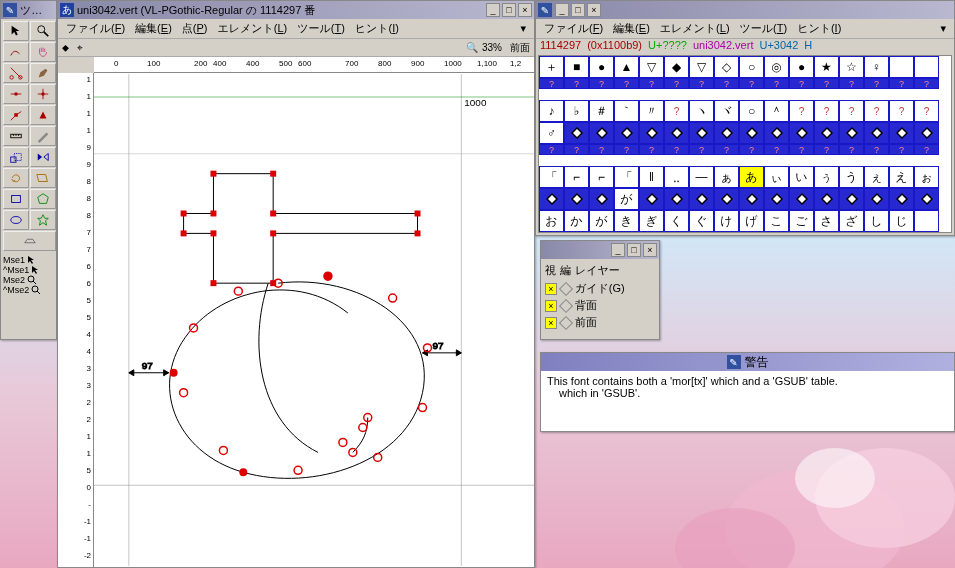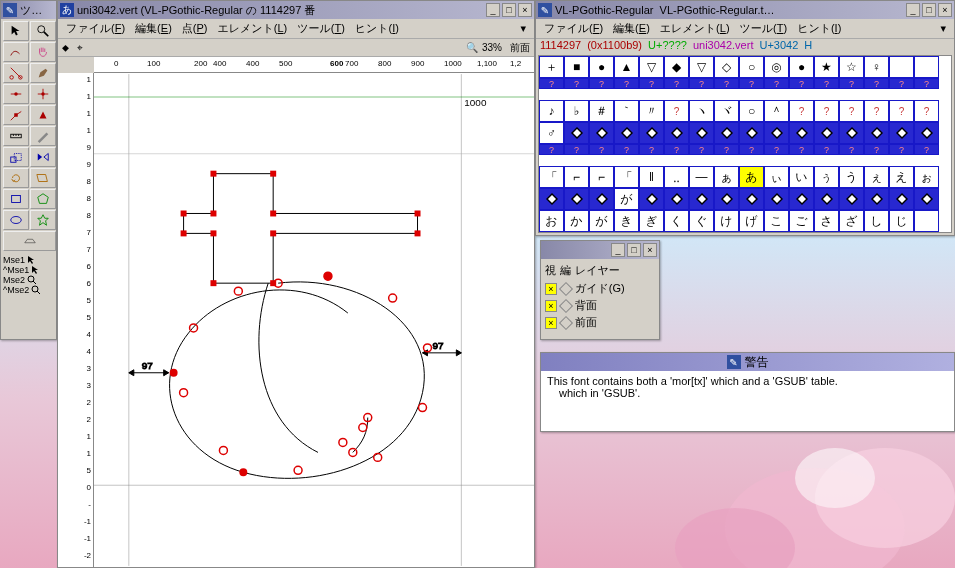--- a/index.html
+++ b/index.html
@@ -250,21 +250,21 @@
     <span style="margin-left:auto">🔍 <span>33%</span></span>
     <span>前面</span>
   </div>
   <div class="ruler-h" id="ruler-h">
       <span style="left: 20px;">0</span>
       <span style="left: 53px;">100</span>
       <span style="left: 100px;">200</span>
       <span style="left: 119px;">400</span>
       <span style="left: 152px;">400</span>
       <span style="left: 185px;">500</span>
-      <span style="left: 236px; font-weight: bold;">600</span>
+      <span style="left: 204px;">600</span>
       <span style="left: 251px;">700</span>
       <span style="left: 284px;">800</span>
       <span style="left: 317px;">900</span>
       <span style="left: 350px;">1000</span>
       <span style="left: 383px;">1,100</span>
       <span style="left: 416px;">1,2</span>
     </div>
   <div class="editor-body">
     <div class="ruler-v" id="ruler-v">
         <div style="top: 2px;">1</div>
@@ -366,23 +366,20 @@
     
     
     
     
   </div>
 </div>
 
 <div class="window font-window">
   <div class="titlebar">
     <span class="icon">✎</span>
-    <span class="title">
-      <span>VL-PGothic-Regular</span>&nbsp;&nbsp;<span>VL-PGothic-Regular.t…</span>
-    </span>
     <div class="btns">
       <div class="btn">_</div>
       <div class="btn">□</div>
       <div class="btn">×</div>
     </div>
   </div>
   <div class="menubar">
     <span>ファイル(<u>F</u>)</span>
     <span>編集(<u>E</u>)</span>
     <span>エレメント(<u>L</u>)</span>

